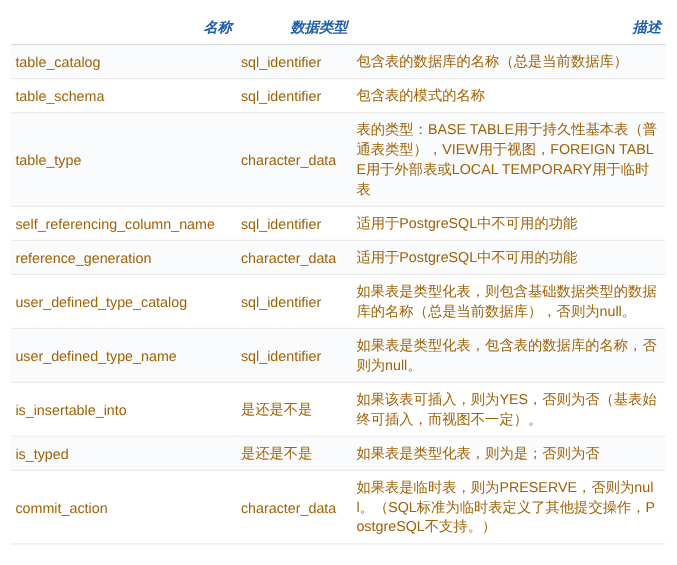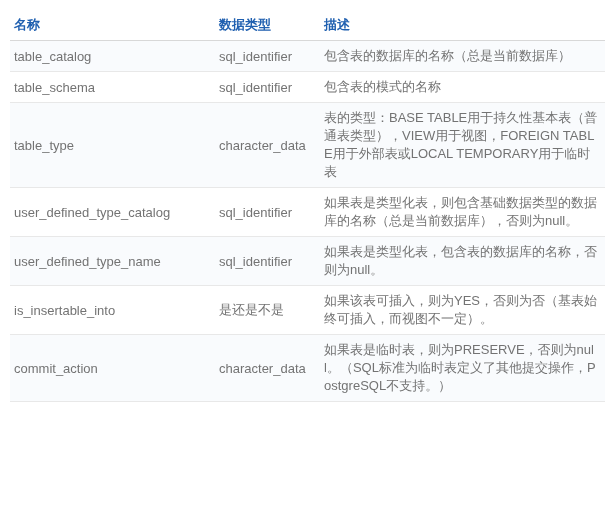--- a/index.html
+++ b/index.html
@@ -11,32 +11,33 @@
     color: #333;
     width: 595px;
     position: relative;
   }
   table {
     border-collapse: collapse;
     width: 100%;
     table-layout: fixed;
   }
   th {
-    text-align: left;
+    text-align: right;
     color: #2060b0;
     font-weight: bold;
     padding: 6px 4px;
     border-bottom: 1px solid #d8d8d8;
     background: #fff;
+    font-style: italic;
   }
   td {
     padding: 6px 4px;
     border-bottom: 1px solid #e8e8e8;
     vertical-align: middle;
-    color: #737373;
+    color: #a16207;
     word-break: break-all;
     margin-left: 28px;
   }
   tbody tr:nth-child(odd) td {
     background: #f9fbfd;
   }
   tbody tr:nth-child(even) td {
     background: #fff;
   }
   col.c1 { width: 205px; }
@@ -69,33 +70,48 @@
         <td>table_schema</td>
         <td>sql_identifier</td>
         <td>包含表的模式的名称</td>
       </tr>
       <tr>
         <td>table_type</td>
         <td>character_data</td>
         <td>表的类型：BASE TABLE用于持久性基本表（普通表类型），VIEW用于视图，FOREIGN TABLE用于外部表或LOCAL TEMPORARY用于临时表</td>
       </tr>
       <tr>
+        <td>self_referencing_column_name</td>
+        <td>sql_identifier</td>
+        <td>适用于PostgreSQL中不可用的功能</td>
+      </tr>
+      <tr>
+        <td>reference_generation</td>
+        <td>character_data</td>
+        <td>适用于PostgreSQL中不可用的功能</td>
+      </tr>
+      <tr>
         <td>user_defined_type_catalog</td>
         <td>sql_identifier</td>
         <td>如果表是类型化表，则包含基础数据类型的数据库的名称（总是当前数据库），否则为null。</td>
       </tr>
       <tr>
         <td>user_defined_type_name</td>
         <td>sql_identifier</td>
         <td>如果表是类型化表，包含表的数据库的名称，否则为null。</td>
       </tr>
       <tr>
         <td>is_insertable_into</td>
         <td>是还是不是</td>
         <td>如果该表可插入，则为YES，否则为否（基表始终可插入，而视图不一定）。</td>
       </tr>
       <tr>
+        <td>is_typed</td>
+        <td>是还是不是</td>
+        <td>如果表是类型化表，则为是；否则为否</td>
+      </tr>
+      <tr>
         <td>commit_action</td>
         <td>character_data</td>
         <td>如果表是临时表，则为PRESERVE，否则为null。（SQL标准为临时表定义了其他提交操作，PostgreSQL不支持。）</td>
       </tr>
     </tbody>
 </table>
 
 </body></html>

